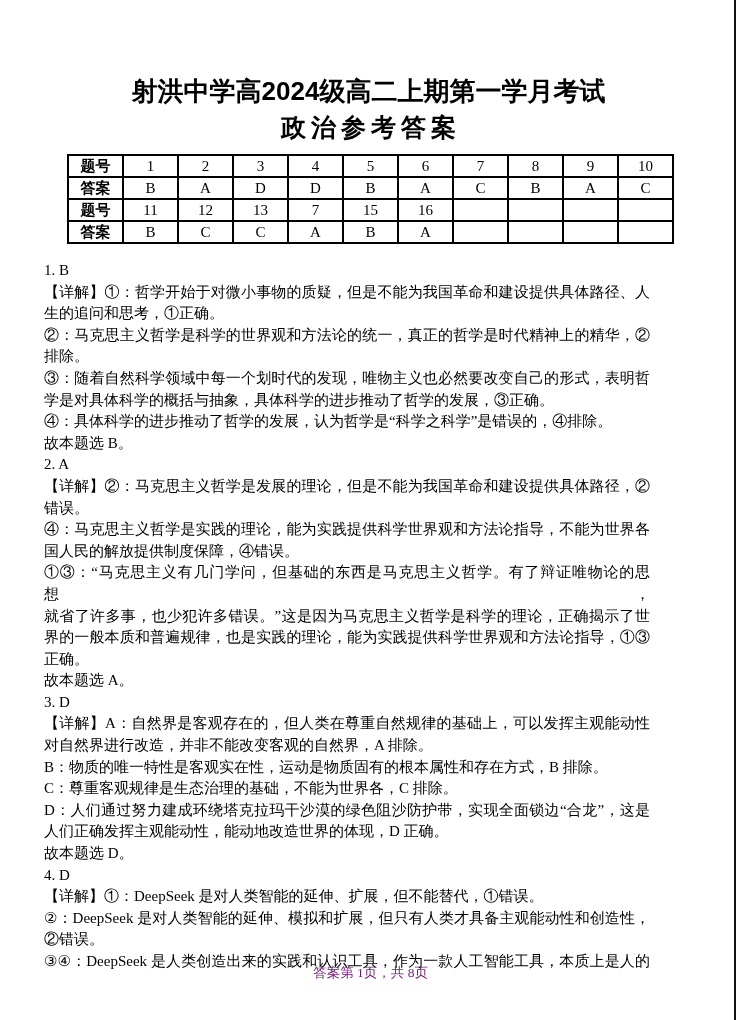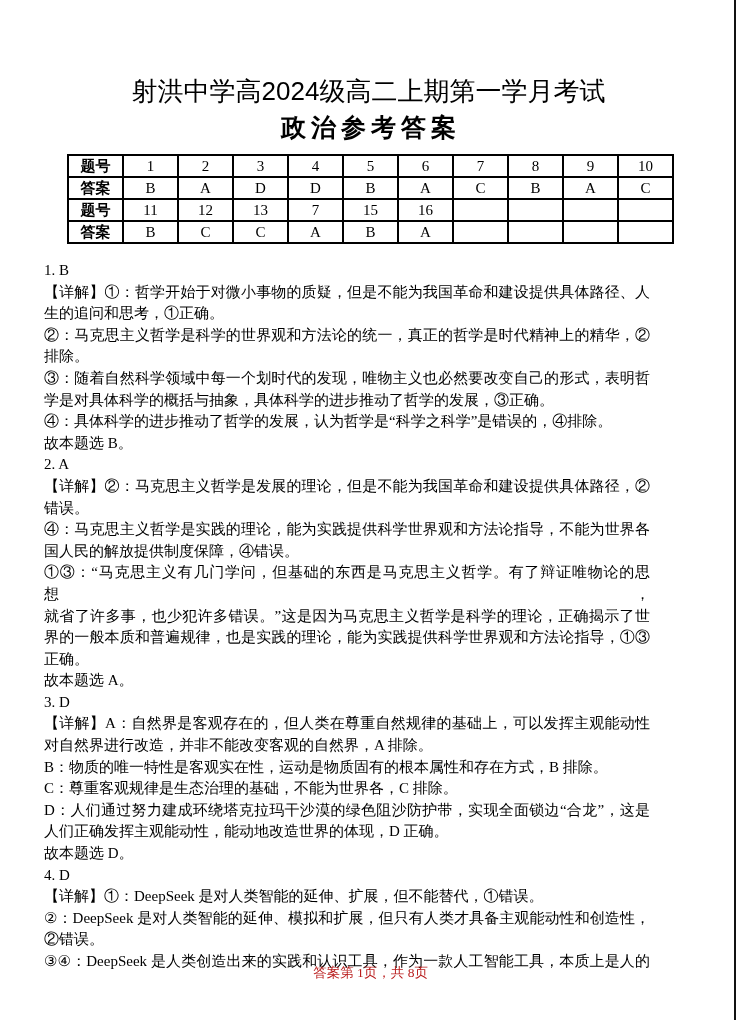--- a/index.html
+++ b/index.html
@@ -21,21 +21,21 @@
     height: 1020px;
     background: #111111;
   }
   .titles {
     padding-top: 76px;
     text-align: center;
   }
   .page-title {
     margin: 0;
     font-family: "Liberation Sans", "DejaVu Sans", sans-serif;
-    font-weight: 400;
+    font-weight: 700;
     font-size: 26px;
     line-height: 30px;
     color: #000000;
   }
   .page-subtitle {
     margin: 7px 0 12px 0;
     font-family: "Liberation Sans", "DejaVu Sans", sans-serif;
     font-weight: 700;
     font-size: 25px;
     line-height: 29px;
@@ -73,21 +73,21 @@
     text-align: justify;
     text-align-last: justify;
   }
   .footer {
     position: absolute;
     left: 4px;
     right: 0;
     top: 964px;
     text-align: center;
     font-size: 13.5px;
-    color: #b91c1c;
+    color: #701a75;
   }
 </style>
 </head>
 <body>
 
 <div class="sheet">
 
   <div class="titles">
     <h1 class="page-title">射洪中学高2024级高二上期第一学月考试</h1>
     <h2 class="page-subtitle">政治参考答案</h2>

